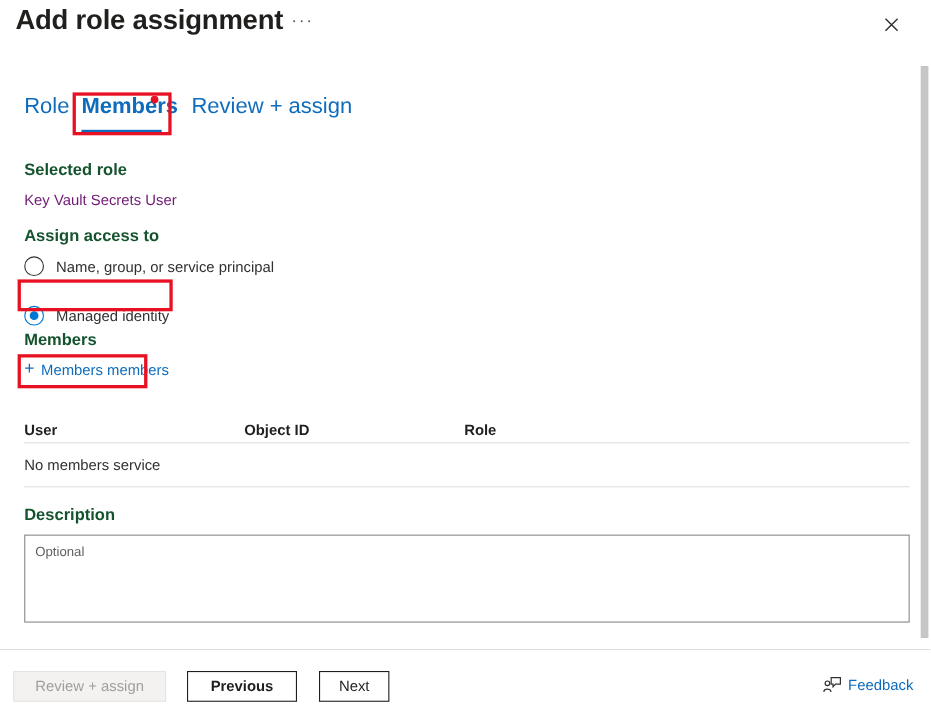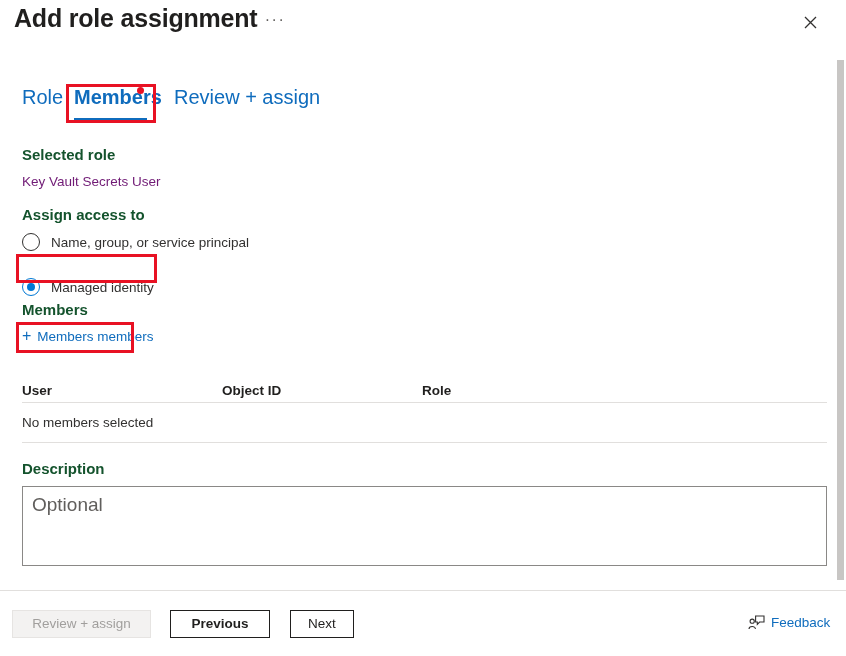--- a/index.html
+++ b/index.html
@@ -213,21 +213,21 @@
 
   
   .desc-box {
     position: absolute;
     left: 22px; top: 486px;
     width: 805px; height: 80px;
     box-sizing: border-box;
     border: 1px solid #8a8886;
     background: #fff;
     font-family: "Liberation Sans", sans-serif;
-    font-size: 19px;
+    font-size: 12px;
     color: #323130;
     padding: 7px 9px;
     resize: none;
     outline: none;
   }
   .desc-box::placeholder { color: #605e5c; }
 
   
   .footer-divider {
     position: absolute;
@@ -333,21 +333,21 @@
 </div>
 <div class="annot annot-select"></div>
 
 <div class="members-table">
   <div class="mt-header">
     <div class="col-name">User</div>
     <div class="col-object">Object ID</div>
     <div class="col-type">Role</div>
   </div>
   <div class="mt-row">
-    <div class="col-name">No members selected</div>
+    <div class="col-name">No members service</div>
     <div class="col-object"></div>
     <div class="col-type"></div>
   </div>
 </div>
 
 <div class="section-label lbl-description">Description</div>
 <textarea class="desc-box" placeholder="Optional" style=""></textarea>
 
 <div class="footer-divider"></div>
 <button class="btn btn-review">Review + assign</button>

